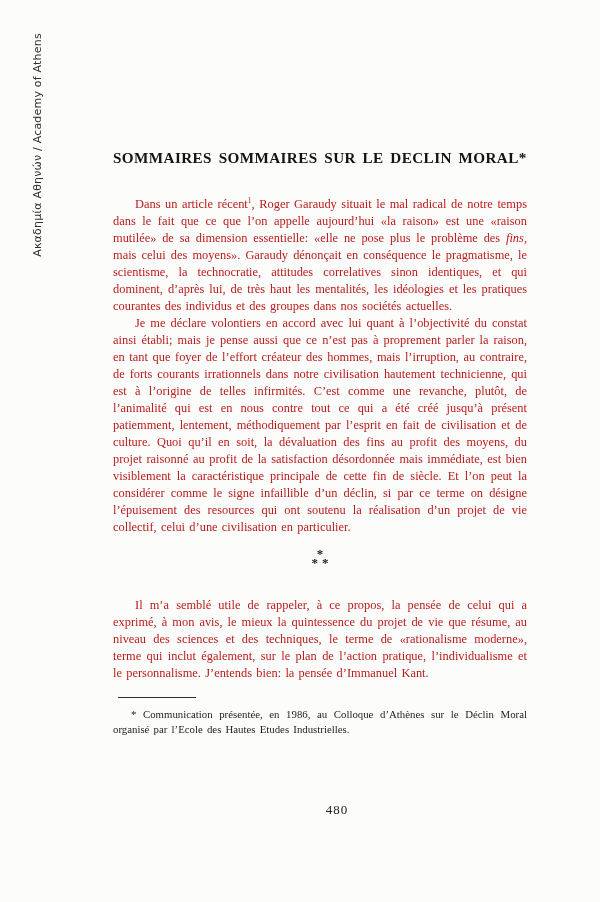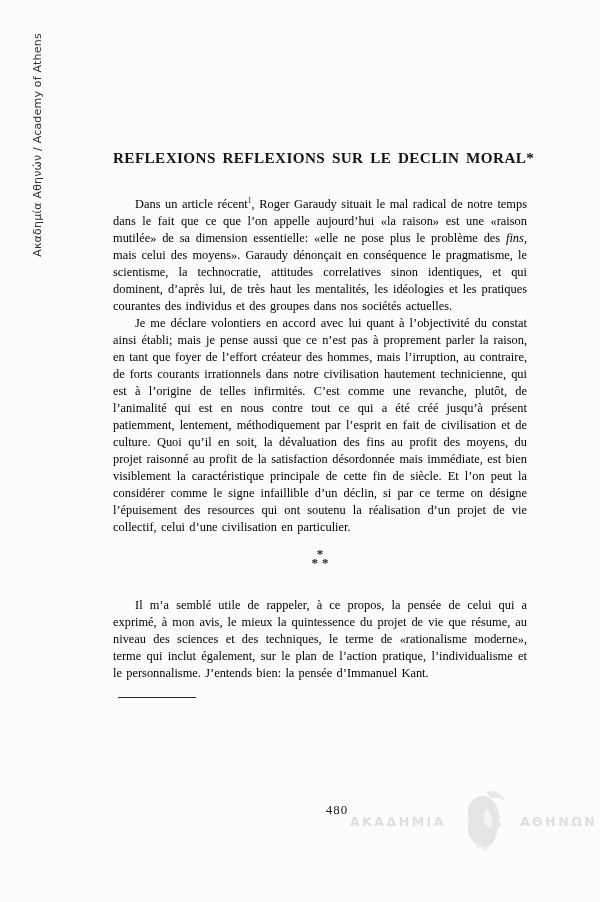--- a/index.html
+++ b/index.html
@@ -30,21 +30,21 @@
 
   .title{
     margin:0;padding:0;
     font-size:15.2px;font-weight:700;color:#141414;
     letter-spacing:0.4px;word-spacing:2.5px;
     white-space:nowrap;
   }
 
   .body-par{
     margin:0;padding:0;
-    font-size:12.4px;line-height:17px;color:#000000;
+    font-size:12.4px;line-height:17px;color:#b91c1c;
     text-align:justify;text-indent:22px;word-spacing:1.2px;
   }
   .body-par.first{margin-top:29px;}
   .it{font-style:italic;}
   sup{font-size:0.62em;line-height:0;vertical-align:super;}
 
   .asterism{
     margin-top:14px;margin-bottom:12px;
     text-align:center;font-weight:700;color:#1b1b1b;
     font-size:13px;
@@ -85,55 +85,35 @@
 <body>
 
 <div class="paper">
 
   <div class="side-label">
     <span>Ακαδημία Αθηνών / Academy of Athens</span>
   </div>
 
   <main class="text-block">
 
-    <h1 class="title">REFLEXIONS REFLEXIONS SUR LE DECLIN MORAL*</h1>
+    <h1 class="title">SOMMAIRES SOMMAIRES SUR LE DECLIN MORAL*</h1>
 
     <p class="body-par first"><span>Dans un article récent</span><sup>1</sup><span>, Roger Garaudy situait le mal radical de notre temps dans le fait que ce que l’on appelle aujourd’hui «la raison» est une «raison mutilée» de sa dimension essentielle: «elle ne pose plus le problème des </span><span class="it">fins</span><span>, mais celui des moyens». Garaudy dénonçait en conséquence le pragmatisme, le scientisme, la technocratie, attitudes correlatives sinon identiques, et qui dominent, d’après lui, de très haut les mentalités, les idéologies et les pratiques courantes des individus et des groupes dans nos sociétés actuelles.</span></p>
 
     <p class="body-par"><span>Je me déclare volontiers en accord avec lui quant à l’objectivité du constat ainsi établi; mais je pense aussi que ce n’est pas à proprement parler la raison, en tant que foyer de l’effort créateur des hommes, mais l’irruption, au contraire, de forts courants irrationnels dans notre civilisation hautement technicienne, qui est à l’origine de telles infirmités. C’est comme une revanche, plutôt, de l’animalité qui est en nous contre tout ce qui a été créé jusqu’à présent patiemment, lentement, méthodiquement par l’esprit en fait de civilisation et de culture. Quoi qu’il en soit, la dévaluation des fins au profit des moyens, du projet raisonné au profit de la satisfaction désordonnée mais immédiate, est bien visiblement la caractéristique principale de cette fin de siècle. Et l’on peut la considérer comme le signe infaillible d’un déclin, si par ce terme on désigne l’épuisement des resources qui ont soutenu la réalisation d’un projet de vie collectif, celui d’une civilisation en particulier.</span></p>
 
     <div class="asterism">
       <div class="ast-top">*</div>
       <div class="ast-bottom">**</div>
     </div>
 
     <p class="body-par par-after-sep"><span>Il m’a semblé utile de rappeler, à ce propos, la pensée de celui qui a exprimé, à mon avis, le mieux la quintessence du projet de vie que résume, au niveau des sciences et des techniques, le terme de «rationalisme moderne», terme qui inclut également, sur le plan de l’action pratique, l’individualisme et le personnalisme. J’entends bien: la pensée d’Immanuel Kant.</span></p>
 
     <div class="fn-divider"></div>
 
+    <p class="footnote first"><span>* Communication présentée, en 1986, au Colloque d’Athènes sur le Déclin Moral organisé par l’Ecole des Hautes Etudes Industrielles.</span></p>
 
   </main>
 
   <div class="page-number">480</div>
 
-  <div class="watermark">
-    <span class="wm-text">ΑΚΑΔΗΜΙΑ</span>
-    <svg class="wm-head" width="52" height="64" viewBox="0 0 52 64" xmlns="http://www.w3.org/2000/svg">
-
-      <path d="M28,3 C36,0 45,4 48,12 C42,8 36,8 31,11 C33,7 31,5 28,3 Z" fill="#e7e7e7"></path>
-
-      <path d="M26,7 C17,7 11,14 11,23 C11,27 12,30 11,34
-               C10,39 11,46 15,51 C19,57 27,60 32,57
-               C36,55 38,51 38,48 C40,46 41,43 40,40
-               C43,39 44,36 42,33 C44,27 41,17 36,12
-               C33,9 29,7 26,7 Z" fill="#e4e4e4"></path>
-
-      <path d="M38,30 L45,35 L39,40 Z" fill="#e4e4e4"></path>
-
-      <path d="M30,20 C27,22 26,27 27,31 C28,36 31,39 34,39 C36,36 36,30 34,26 C33,23 32,21 30,20 Z" fill="#f3f3f2"></path>
-
-      <circle cx="22" cy="56" r="3" fill="#ededec"></circle>
-      <circle cx="28" cy="59" r="2.5" fill="#ededec"></circle>
-    </svg>
-    <span class="wm-text">ΑΘΗΝΩΝ</span>
-  </div>
 
 </div>
 
 </body></html>

